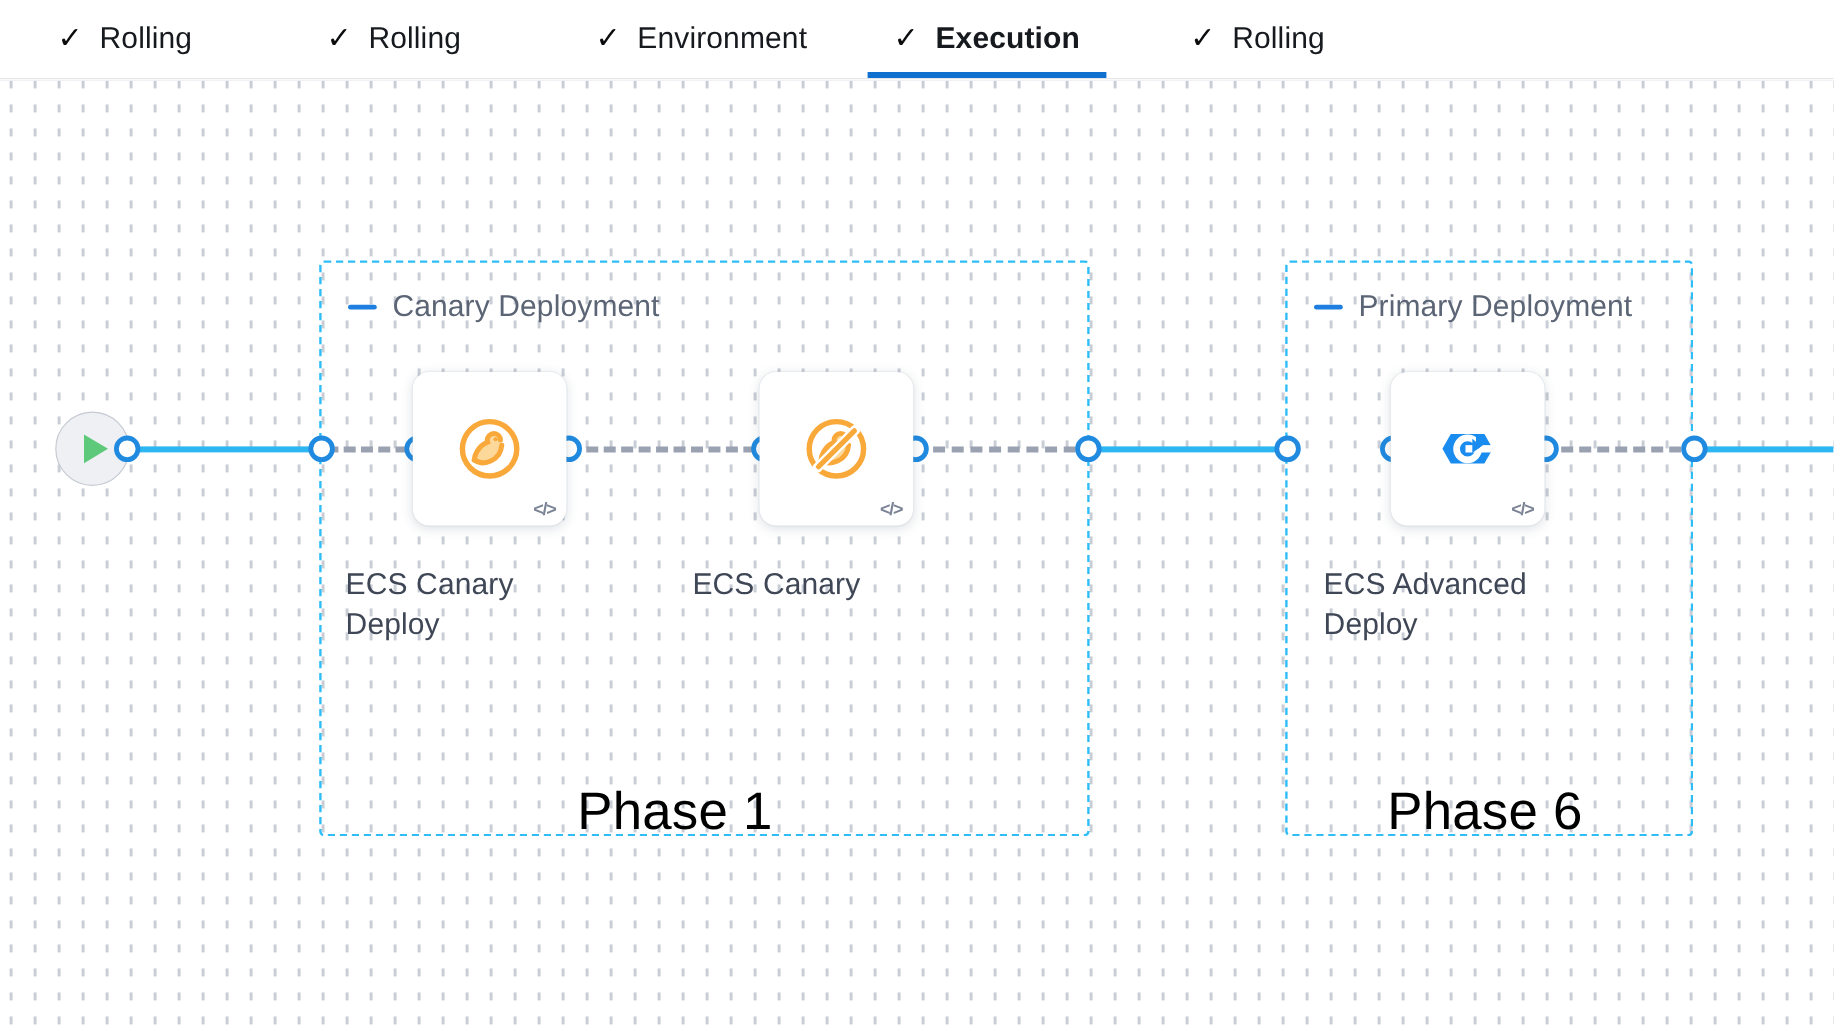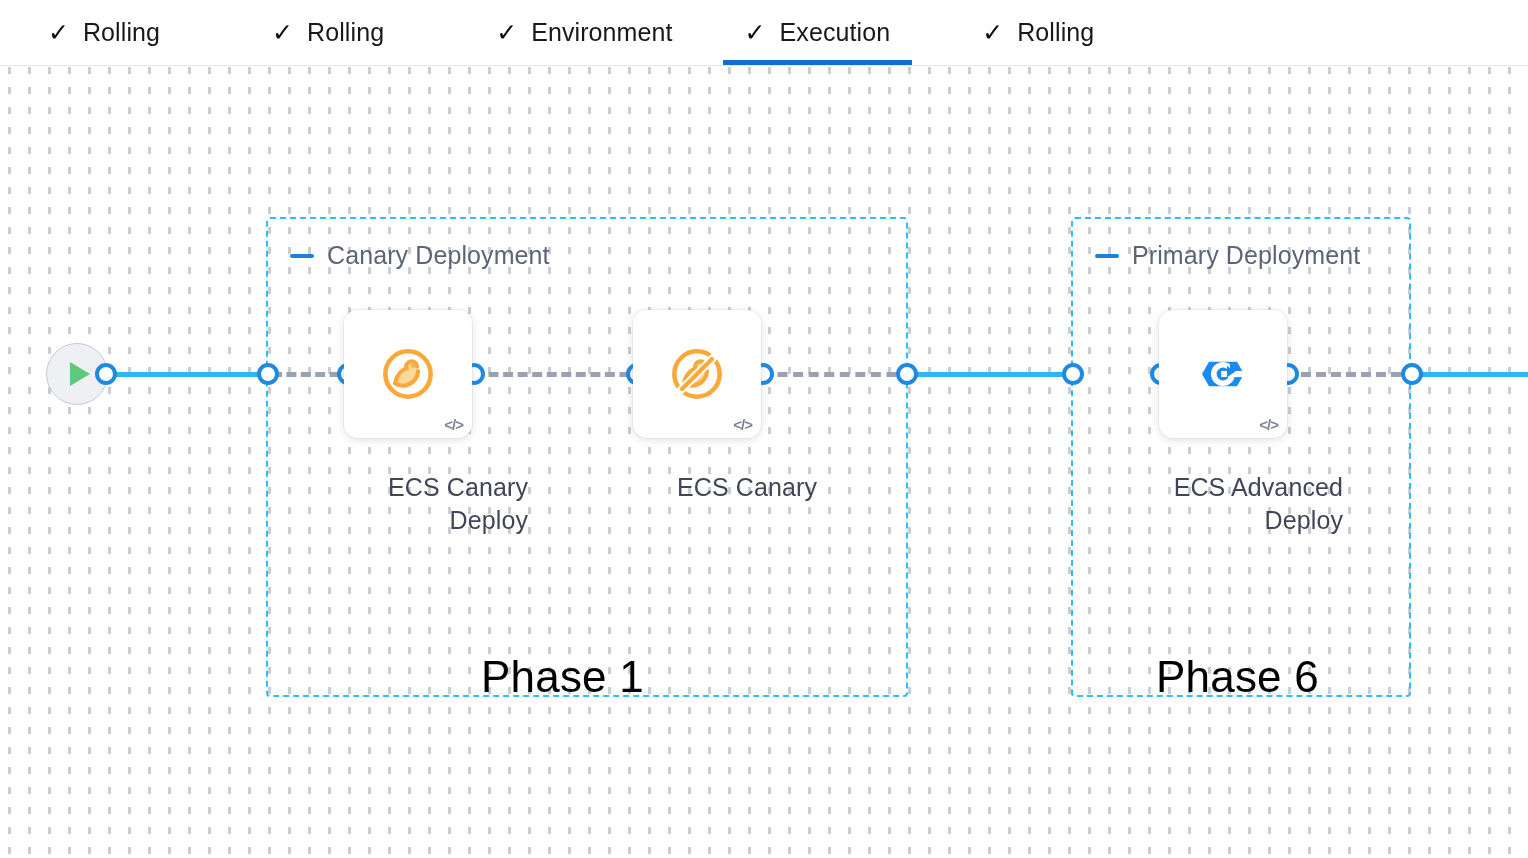--- a/index.html
+++ b/index.html
@@ -38,21 +38,21 @@
     font-size: 25px;
     line-height: 1;
     color: #0b0c0e;
     font-weight: 400;
   }
   .tab .tab-label {
     font-size: 25px;
     color: #16191d;
     letter-spacing: .1px;
   }
-  .tab.active .tab-label { font-weight: normal; }
+  .tab.active .tab-label { font-weight: bold; }
   .tab.active::after {
     content: "";
     position: absolute;
     left: 0; right: 0; bottom: 0;
     height: 5px;
     background: #1070cf;
   }
   #tab-overview  { margin-left: 26px; }
   #tab-service   { margin-left: 68px; }
   #tab-environment { margin-left: 68px; }
@@ -129,21 +129,21 @@
     right: 9px; bottom: 5px;
     font-size: 15px;
     color: #7b8495;
     font-family: "Liberation Sans", sans-serif;
     font-weight: bold;
     letter-spacing: -1px;
   }
   .node-label {
     position: absolute;
     width: 240px;
-    text-align: right;
+    text-align: left;
     font-size: 25px;
     line-height: 1.33;
     color: #3f4756;
     letter-spacing: .1px;
   }
 
   
   .port {
     width: 22px; height: 22px;
     border-radius: 50%;

